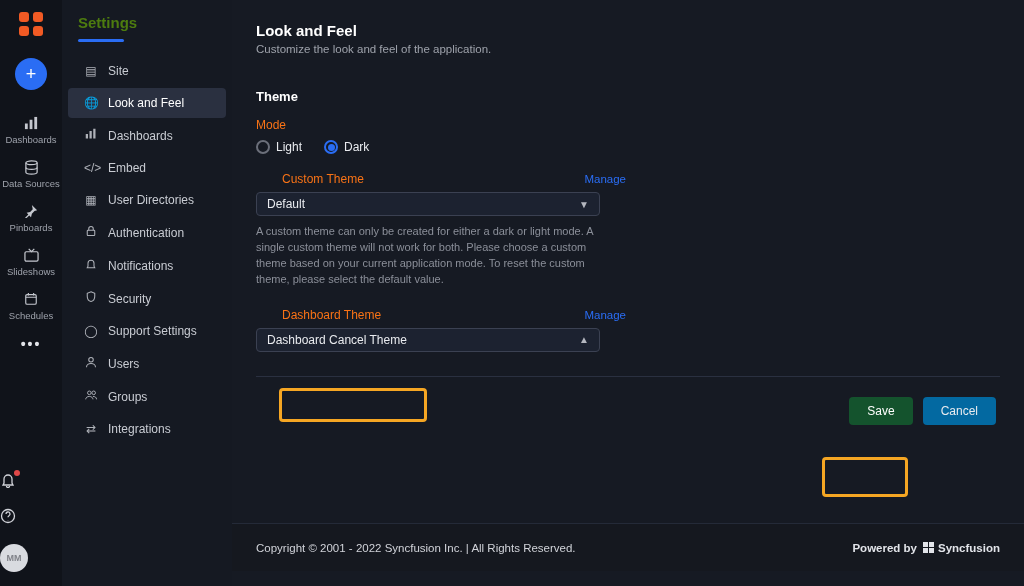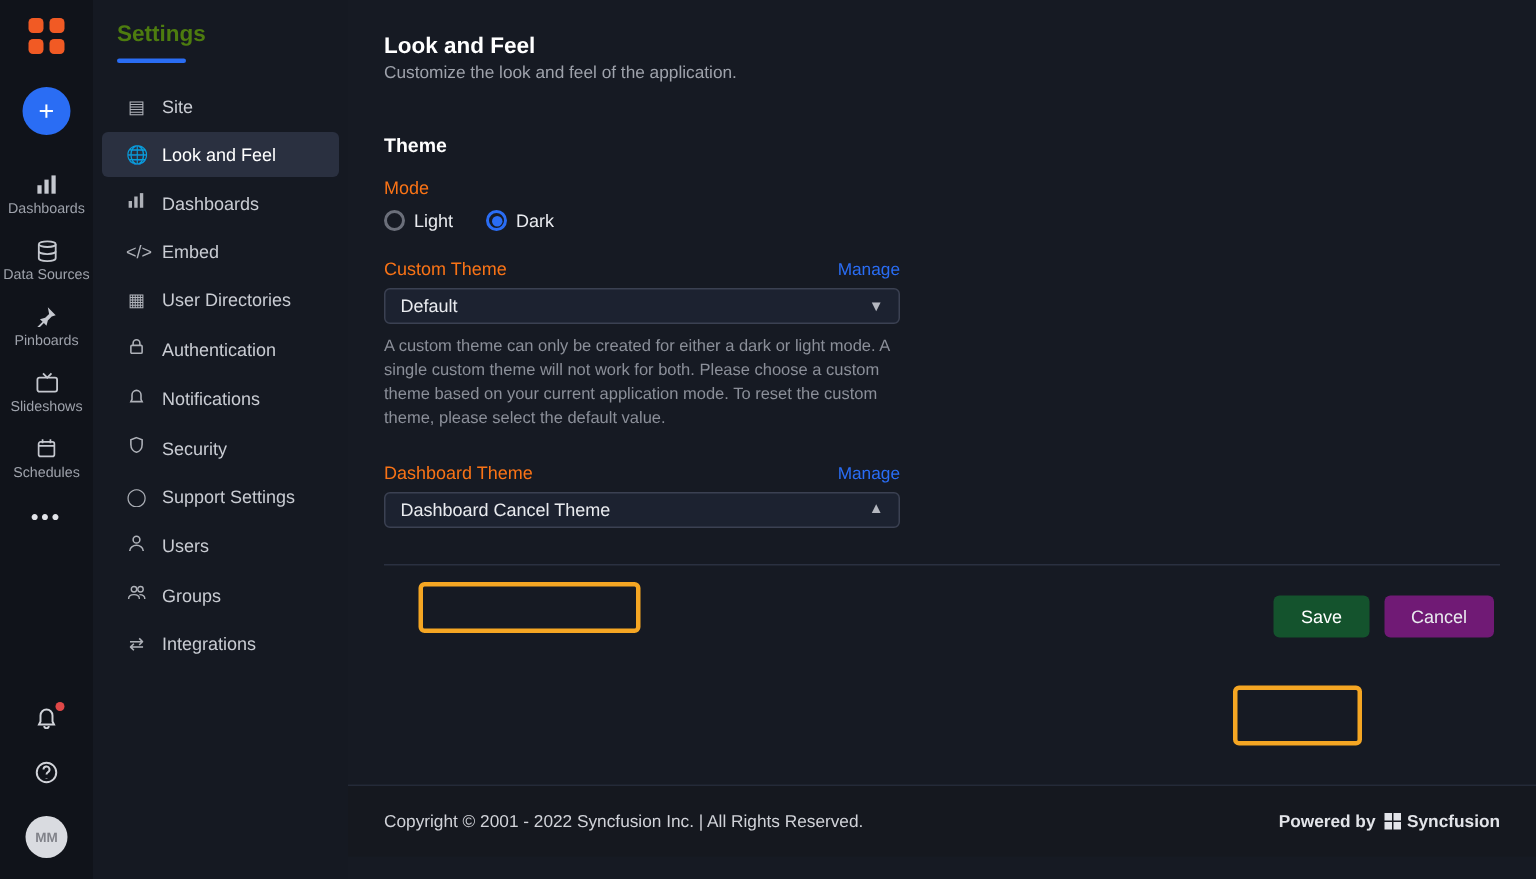--- a/index.html
+++ b/index.html
@@ -7,21 +7,21 @@
   .app { display: flex; width: 100%; height: 100%; }
 
   
   .rail { width: 62px; background: #10131a; display: flex; flex-direction: column; align-items: center; padding-top: 10px; }
   .logo { width: 28px; height: 28px; margin-bottom: 20px; position: relative; }
   .logo svg { width: 28px; height: 28px; }
   .add-btn { width: 32px; height: 32px; border-radius: 50%; background: #2a6df4; color: #fff; display:flex; align-items:center; justify-content:center; font-size: 18px; font-weight: 300; margin-bottom: 18px; cursor:pointer; }
   .rail-item { width: 100%; display:flex; flex-direction:column; align-items:center; gap:3px; padding: 7px 0; font-size: 9.5px; color:#9ea2ab; cursor:pointer; }
   .rail-item .ri-icon { font-size: 15px; height:16px; display:flex; align-items:center; justify-content:center; }
   .rail-more { margin-top: 8px; letter-spacing: 2px; font-weight:bold; color:#e2e4e9; font-size:14px; cursor:pointer; }
-  .rail-bottom { margin-top: auto; width:100%; display:flex; flex-direction:column; align-items:center; gap:16px; padding-bottom: 14px; }
+  .rail-bottom { margin-top: auto; width:100%; display:flex; flex-direction:column; align-items:flex-start; gap:16px; padding-bottom: 14px; }
   .rail-icon-btn { color:#d1d3d9; font-size:16px; cursor:pointer; position:relative; }
   .badge-dot { position:absolute; top:-2px; right:-4px; width:6px; height:6px; border-radius:50%; background:#e04848; }
   .avatar { width: 28px; height: 28px; border-radius: 50%; background: #d9dbe0; color:#808289; display:flex; align-items:center; justify-content:center; font-size: 9px; font-weight:600; }
 
   
   .side { width: 170px; background: #151922; padding: 14px 0; }
   .side-title { color:#4d7c0f; font-size: 15px; font-weight:600; padding: 0 16px 8px; }
   .side-underline { height:3px; width:46px; background:#2a6df4; margin: 0 16px 14px; border-radius:2px; }
   .side-item { display:flex; align-items:center; gap:10px; padding: 8px 16px; color:#c9ccd3; font-size: 12px; cursor:pointer; margin: 2px 6px; border-radius:4px; }
   .side-item.active { background:#2a3040; color:#fff; }
@@ -32,35 +32,35 @@
   h1.page-title { color:#fff; font-size: 15px; font-weight:600; margin-bottom: 4px; }
   .page-sub { color:#9ea2ab; font-size: 11.5px; margin-bottom: 34px; }
   h2.sect { color:#fff; font-size: 13px; font-weight:600; margin-bottom: 14px; }
   .row-label { color:#f97316; font-size: 12px; margin-bottom: 8px; }
   .radio-row { display:flex; gap: 22px; align-items:center; margin-bottom: 18px; }
   .radio { display:flex; align-items:center; gap:6px; cursor:pointer; font-size:12px; color:#e9ebef; }
   .r-outer { width:14px; height:14px; border-radius:50%; border:2px solid #6b6f7a; display:flex; align-items:center; justify-content:center; }
   .radio.selected .r-outer { border-color:#2a6df4; }
   .radio.selected .r-inner { width:7px; height:7px; border-radius:50%; background:#2a6df4; }
 
-  .field-head { display:flex; justify-content:space-between; align-items:flex-end; width: 344px; margin-bottom:6px; }
+  .field-head { display:flex; justify-content:space-between; align-items:center; width: 344px; margin-bottom:6px;margin-left:26px; }
   .manage-link { color:#2a6df4; font-size: 11.5px; cursor:pointer; }
   .select { width: 344px; border:1px solid #3b4152; border-radius:4px; height:24px; background:#1c2230; color:#e9ebef; display:flex; align-items:center; justify-content:space-between; padding: 0 10px; font-size:12px; cursor:pointer; }
   .select .chev { font-size:10px; color:#b4b7bf; }
   .helper { width: 344px; color:#8b8f99; font-size:11px; line-height:1.45; margin-top:8px; margin-bottom: 20px; }
 
   .highlight-sel { position:absolute; border:3px solid #f5a623; border-radius:4px; pointer-events:none; }
   .hl-select { left: 23px; top: 299px; width: 148px; height: 34px; }
   .hl-save  { right: 92px; top: 368px; width: 86px; height: 40px; }
 
   .divider { border-top:1px solid #2a3040; margin: 24px 0 20px; }
   .actions { display:flex; justify-content:flex-end; gap:10px; margin-bottom: 40px; padding-right: 4px; }
   .btn { height:28px; padding: 0 18px; border-radius:4px; font-size:12px; display:flex; align-items:center; cursor:pointer; }
   .btn-primary { background:#14532d; color:#fff; }
-  .btn-secondary { background:#701a75; color:#e9ebef; }
+  .btn-secondary { background:#0369a1; color:#e9ebef; }
 
   .footer { position:absolute; bottom:15px; left:0; right:0; height:48px; background:#15181f; display:flex; align-items:center; justify-content:space-between; padding: 0 24px; font-size:11.5px; color:#d1d3d9; border-top:1px solid #242a38; }
   .powered { display:flex; align-items:flex-start; gap:6px; color:#e2e4e9; font-weight:600; }
   .sf-logo { display:flex; gap:4px; align-items:center; }
   .sf-glyph { display:grid; grid-template-columns: 5px 5px; grid-template-rows: 5px 5px; gap:1px; }
   .sf-glyph span{ background:#e2e4e9; }
 
   
   .content { position:relative; flex:1; }
 </style>

